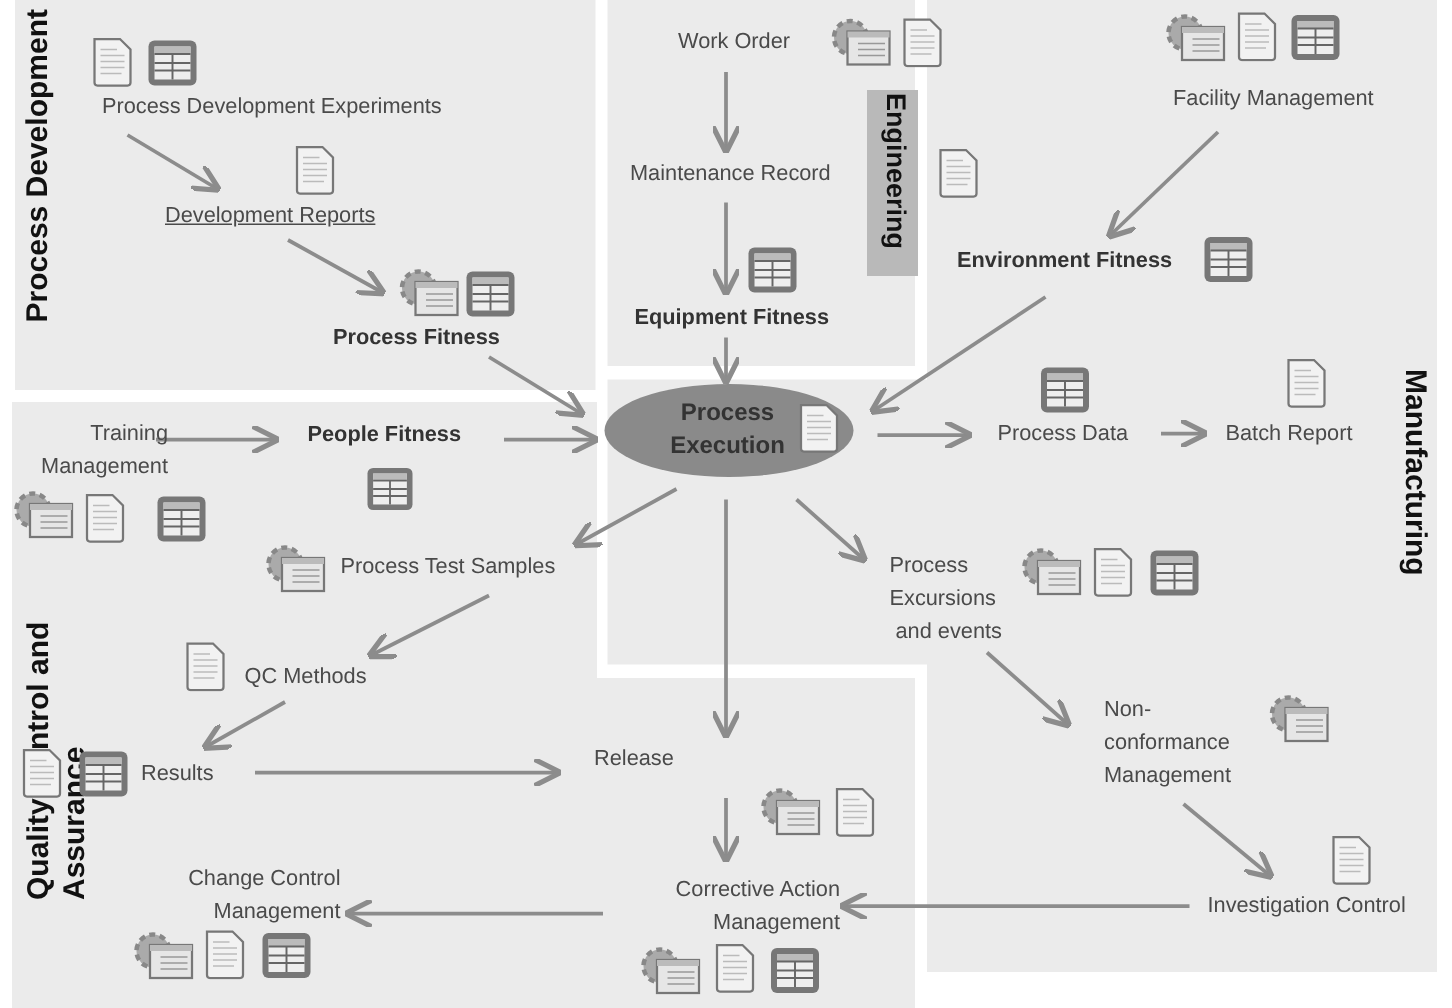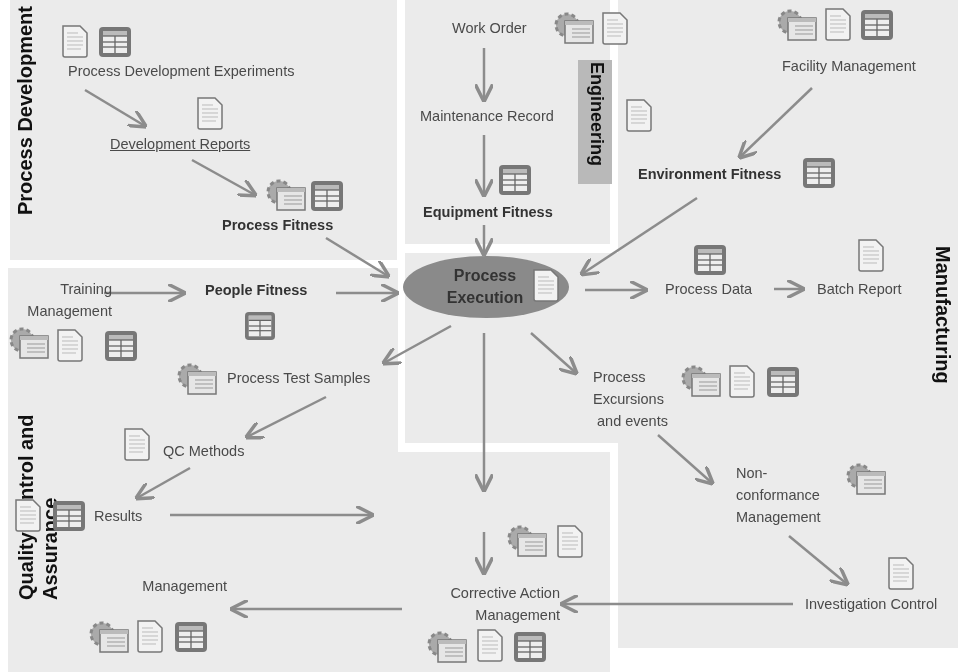--- a/index.html
+++ b/index.html
@@ -468,20 +468,21 @@
         <line x1="7" y1="13" x2="23" y2="13"></line>
         <line x1="7" y1="17" x2="23" y2="17"></line>
         <line x1="7" y1="21" x2="23" y2="21"></line>
         <line x1="7" y1="25" x2="21" y2="25"></line>
       </g>
     </svg>
   </div>
 <div class="lbl" style="left:805px;top:593px;">Investigation Control</div>
 
 <div class="lbl" style="left:396px;top:495px;">
+  <div>Release</div>
 </div>
 <div class="icon" style="left:506px;top:524px;width:42px;height:34px;">
     <svg viewBox="0 0 42 34">
       <circle cx="14" cy="14" r="11" fill="#aaa" stroke="#888" stroke-width="3" stroke-dasharray="4 3"></circle>
       <rect x="12" y="10" width="28" height="22" fill="#e6e6e6" stroke="#777" stroke-width="1.5"></rect>
       <rect x="12" y="10" width="28" height="4" fill="#bbb"></rect>
       <g stroke="#999" stroke-width="1">
         <line x1="19" y1="18" x2="37" y2="18"></line>
         <line x1="19" y1="22" x2="37" y2="22"></line>
         <line x1="19" y1="26" x2="37" y2="26"></line>
@@ -536,20 +537,21 @@
       <g stroke="#666" stroke-width="1.3">
         <line x1="5" y1="10" x2="29" y2="10"></line>
         <line x1="5" y1="16" x2="29" y2="16"></line>
         <line x1="5" y1="21" x2="29" y2="21"></line>
         <line x1="17" y1="10" x2="17" y2="27"></line>
       </g>
     </svg>
   </div>
 
 <div class="lbl center" style="left:82px;top:575px;width:145px;">
+  <div>Change Control</div>
   <div>Management</div>
 </div>
 <div class="icon" style="left:88px;top:620px;width:42px;height:34px;">
     <svg viewBox="0 0 42 34">
       <circle cx="14" cy="14" r="11" fill="#aaa" stroke="#888" stroke-width="3" stroke-dasharray="4 3"></circle>
       <rect x="12" y="10" width="28" height="22" fill="#e6e6e6" stroke="#777" stroke-width="1.5"></rect>
       <rect x="12" y="10" width="28" height="4" fill="#bbb"></rect>
       <g stroke="#999" stroke-width="1">
         <line x1="19" y1="18" x2="37" y2="18"></line>
         <line x1="19" y1="22" x2="37" y2="22"></line>

